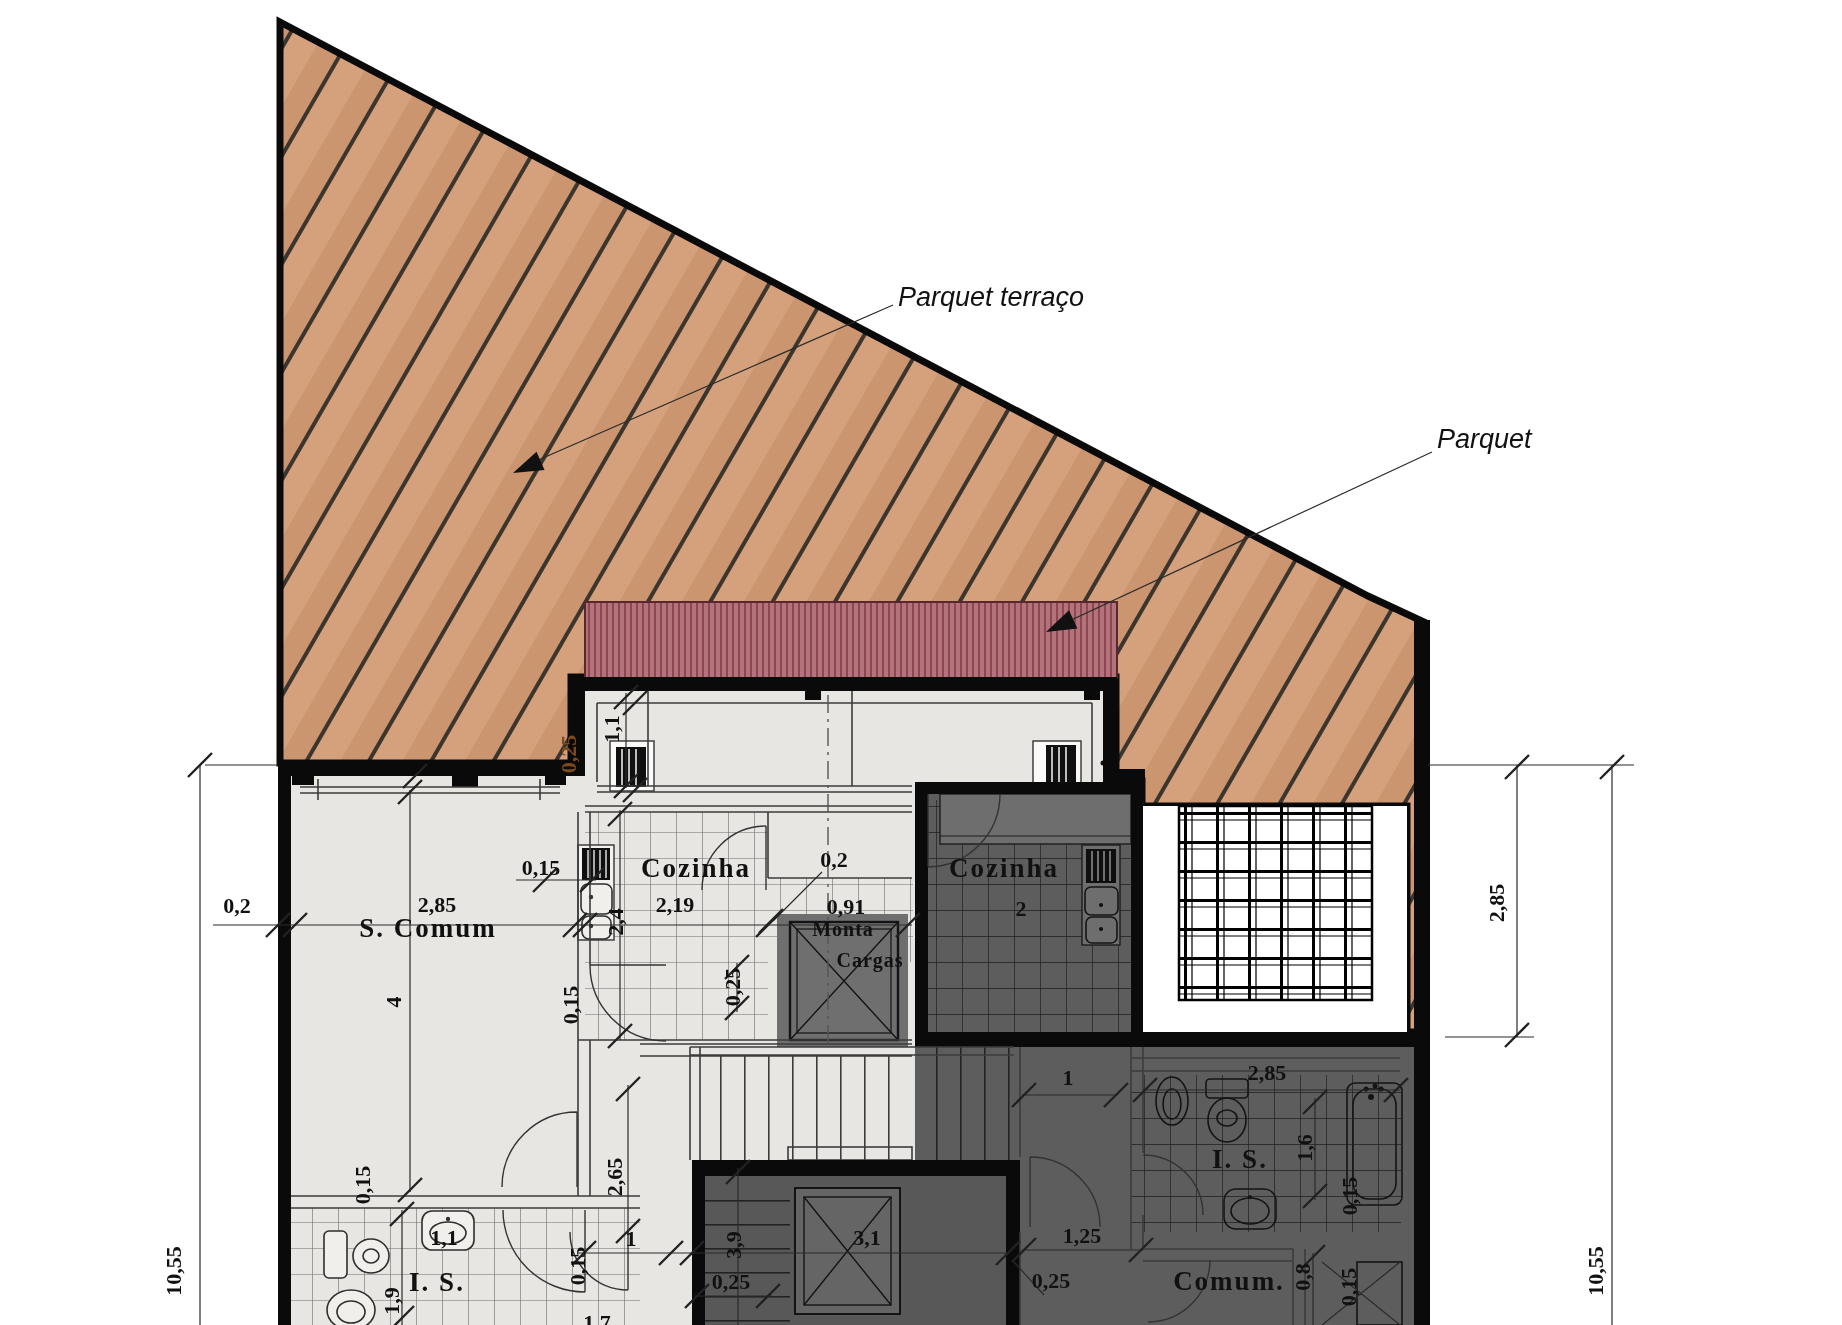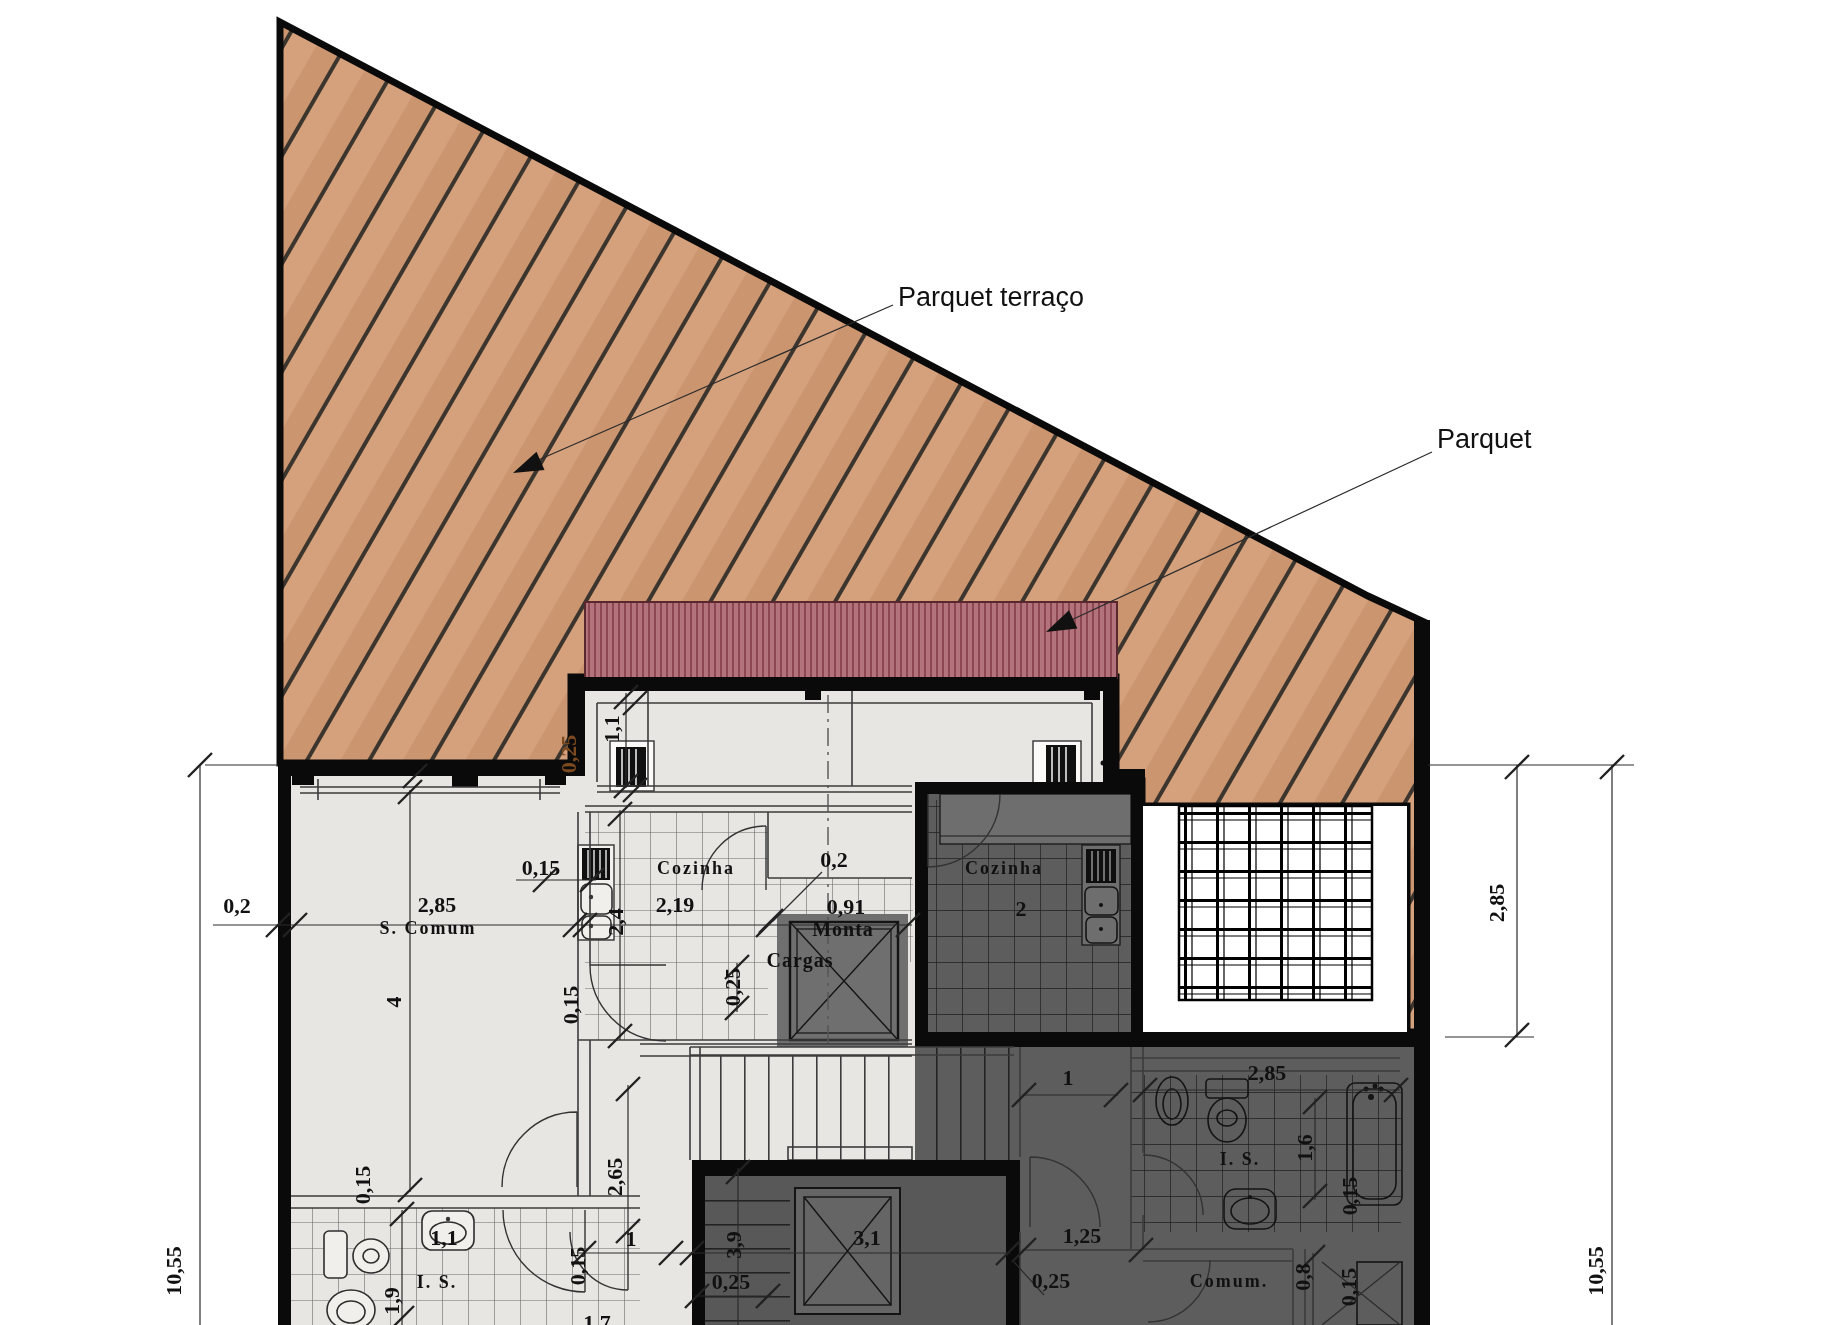--- a/index.html
+++ b/index.html
@@ -2,23 +2,23 @@
 <html><head>
 <meta charset="utf-8">
 <style>
   html,body{margin:0;padding:0;background:#fff;}
   #canvas{position:relative;width:1842px;height:1325px;background:#fff;overflow:hidden;
           font-family:"Liberation Serif",serif;}
   #plan-svg{position:absolute;left:0;top:0;}
   .lbl{position:absolute;white-space:nowrap;color:#111;transform:translate(-50%,-50%);line-height:1;}
   .diml{font-size:22px;font-weight:bold;}
   .rot{transform:translate(-50%,-50%) rotate(-90deg);}
-  .room{font-size:18px;font-weight:bold;letter-spacing:2px;}
+  .room{font-size:27px;font-weight:bold;letter-spacing:2px;}
   .room2{font-size:20px;font-weight:bold;letter-spacing:1px;}
-  .ann{font-family:"Liberation Sans",sans-serif;font-size:27px;font-weight:400;transform:none;}
+  .ann{font-family:"Liberation Sans",sans-serif;font-size:27px;font-weight:400;transform:none;font-style:italic;}
   .brown{color:#7c4a1e;}
   
   .w{fill:#0a0a0a;}
   .thin{stroke:#3c3c3c;stroke-width:1.6;fill:none;}
   .dim{stroke:#2b2b2b;stroke-width:1.2;fill:none;}
   .tick{stroke:#222;stroke-width:2.4;fill:none;}
   .arc{stroke:#333;stroke-width:1.4;fill:none;}
   .axis{stroke:#555;stroke-width:1.4;fill:none;stroke-dasharray:18 6 3 6;}
   .fixL{stroke:#2e2e2e;stroke-width:1.6;fill:#f0efec;}
   .fixD{stroke:#141414;stroke-width:1.6;fill:none;}
@@ -256,21 +256,21 @@
 
 <div class="lbl ann" style="left:898px;top:284px">Parquet terraço</div>
 <div class="lbl ann" style="left:1437px;top:426px">Parquet</div>
 
 <div class="lbl room" style="left:428px;top:928px">S. Comum</div>
 <div class="lbl diml rot" style="left:394px;top:1002px">4</div>
 <div class="lbl room" style="left:696px;top:868px">Cozinha</div>
 <div class="lbl room" style="left:1004px;top:868px">Cozinha</div>
 <div class="lbl diml" style="left:1021px;top:909px">2</div>
 <div class="lbl room2" style="left:843px;top:929px">Monta</div>
-<div class="lbl room2" style="left:800px;top:960px">Cargas</div>
+<div class="lbl room2" style="left:870px;top:960px">Cargas</div>
 <div class="lbl room" style="left:437px;top:1282px">I. S.</div>
 <div class="lbl room" style="left:1240px;top:1159px">I. S.</div>
 <div class="lbl room" style="left:1229px;top:1281px">Comum.</div>
 
 <div class="lbl diml" style="left:237px;top:906px">0,2</div>
 <div class="lbl diml" style="left:437px;top:905px">2,85</div>
 <div class="lbl diml rot" style="left:174px;top:1271px">10,55</div>
 <div class="lbl diml rot" style="left:1497px;top:903px">2,85</div>
 <div class="lbl diml rot" style="left:1596px;top:1271px">10,55</div>
 <div class="lbl diml" style="left:541px;top:868px">0,15</div>

